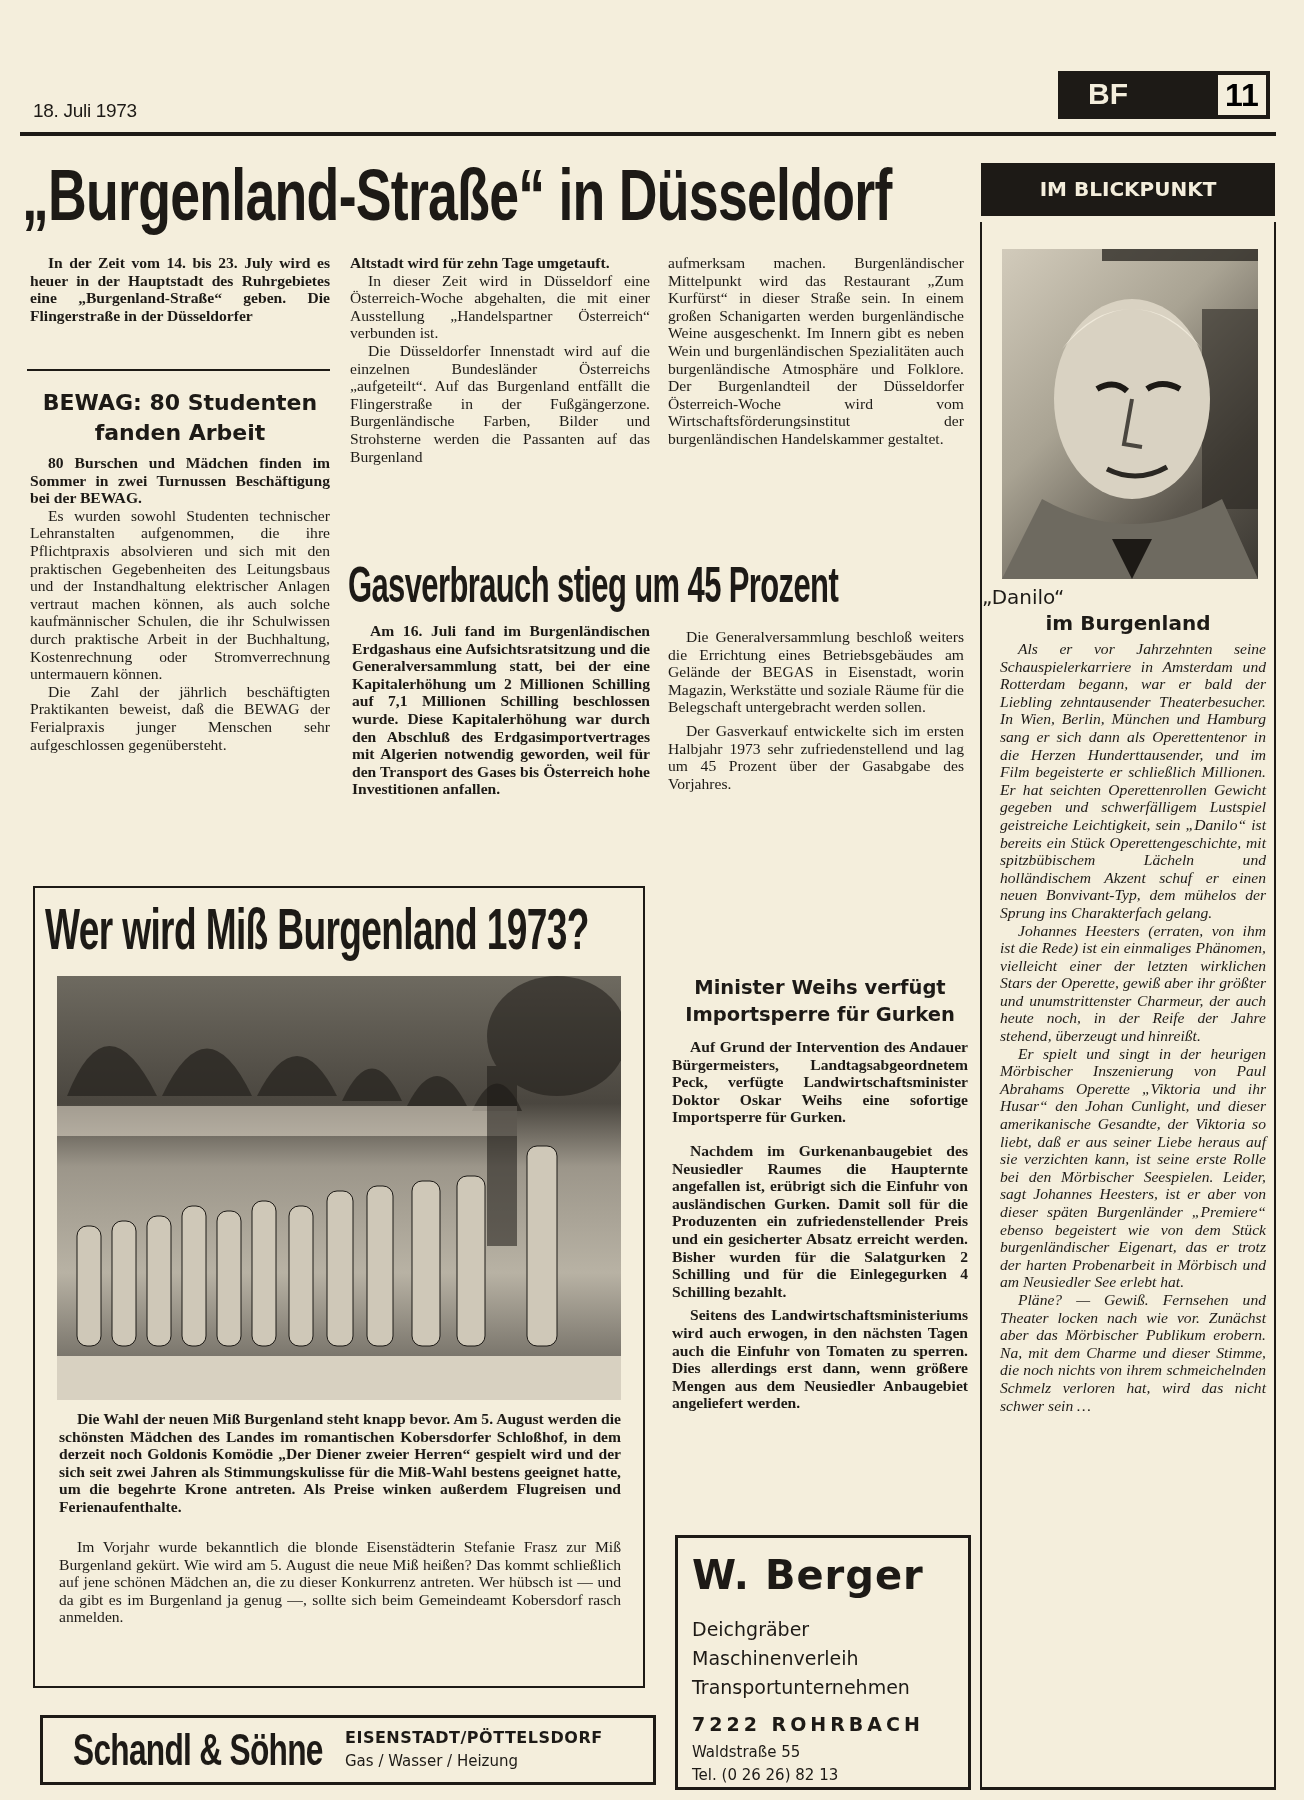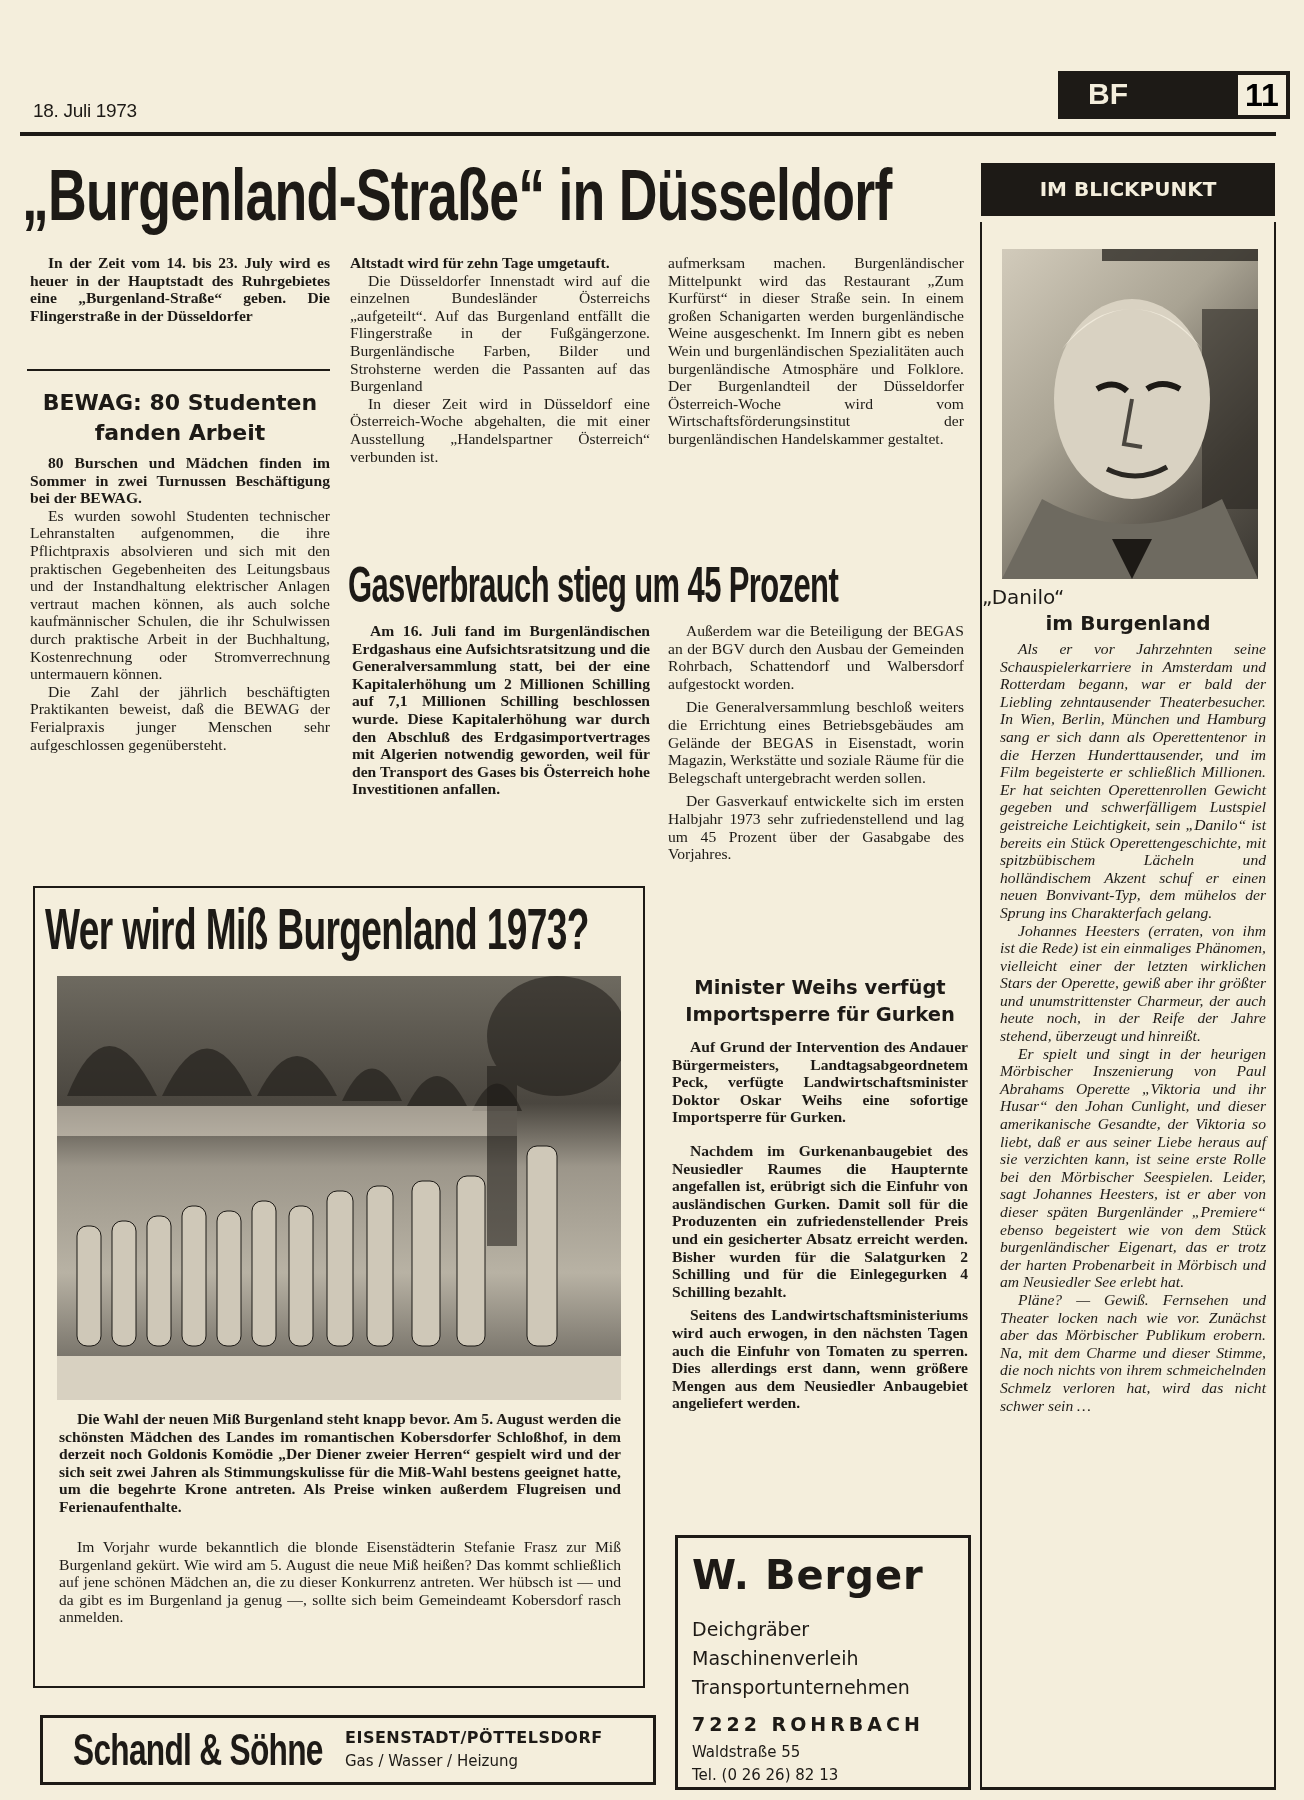--- a/index.html
+++ b/index.html
@@ -12,21 +12,21 @@
   .condensed{font-family:"Liberation Sans",sans-serif;font-weight:bold;letter-spacing:-1px;transform-origin:left top;}
   .sans{font-family:"DejaVu Sans",sans-serif;}
   .rule{background:#1d1a16;}
   .photo{background:#8a857a;overflow:hidden;}
 </style>
 </head>
 <body>
 
 <div class="abs" style="left:0;top:0;width:1304px;height:140px;">
   <div class="abs sans" style="left:24px;top:100px;font-size:19px;letter-spacing:-0.3px;font-family:'Liberation Sans',sans-serif;margin-left:9px;">18. Juli 1973</div>
-  <div class="abs" style="left:1058px;top:71px;width:212px;height:48px;background:#1d1a16;padding-left:20px;">
+  <div class="abs" style="left:1058px;top:71px;width:212px;height:48px;background:#1d1a16;">
     <span class="abs" style="left:30px;top:6px;color:#f4eedc;font-family:'Liberation Sans',sans-serif;font-weight:bold;font-size:30px;">BF</span>
     <span class="abs" style="right:4px;top:4px;width:48px;height:40px;background:#f4eedc;color:#000000;font-family:'Liberation Sans',sans-serif;font-weight:bold;font-size:32px;text-align:center;line-height:40px;">11</span>
   </div>
   <div class="abs rule" style="left:20px;top:132px;width:1256px;height:4px;"></div>
 </div>
 
 <div class="abs condensed" style="left:22px;top:152px;font-size:72px;line-height:86px;white-space:nowrap;transform:scaleX(0.745);font-family:'Liberation Sans',sans-serif;font-weight:bold;">„Burgenland-Straße“ in Düsseldorf</div>
 
 <div class="abs body-text bold" style="left:30px;top:254px;width:300px;">
   <p>In der Zeit vom 14. bis 23. July wird es heuer in der Hauptstadt des Ruhrgebietes eine „Burgenland-Straße“ geben. Die Flingerstraße in der Düsseldorfer</p>
@@ -35,34 +35,33 @@
 
 <div class="abs sans" style="left:30px;top:388px;width:300px;font-size:22px;line-height:30px;font-weight:bold;text-align:center;">BEWAG: 80 Studenten fanden Arbeit</div>
 <div class="abs body-text" style="left:30px;top:454px;width:300px;">
   <p class="bold">80 Burschen und Mädchen finden im Sommer in zwei Turnussen Beschäftigung bei der BEWAG.</p>
   <p>Es wurden sowohl Studenten technischer Lehranstalten aufgenommen, die ihre Pflichtpraxis absolvieren und sich mit den praktischen Gegebenheiten des Leitungsbaus und der Instandhaltung elektrischer Anlagen vertraut machen können, als auch solche kaufmännischer Schulen, die ihr Schulwissen durch praktische Arbeit in der Buchhaltung, Kostenrechnung oder Stromverrechnung untermauern können.</p>
   <p>Die Zahl der jährlich beschäftigten Praktikanten beweist, daß die BEWAG der Ferialpraxis junger Menschen sehr aufgeschlossen gegenübersteht.</p>
 </div>
 
 <div class="abs body-text" style="left:350px;top:254px;width:300px;">
   <p class="bold" style="text-indent:0">Altstadt wird für zehn Tage umgetauft.</p>
+  <p>In dieser Zeit wird in Düsseldorf eine Österreich-Woche abgehalten, die mit einer Ausstellung „Handelspartner Österreich“ verbunden ist.</p>
   <p>Die Düsseldorfer Innenstadt wird auf die einzelnen Bundesländer Österreichs „aufgeteilt“. Auf das Burgenland entfällt die Flingerstraße in der Fußgängerzone. Burgenländische Farben, Bilder und Strohsterne werden die Passanten auf das Burgenland</p>
-  <p>In dieser Zeit wird in Düsseldorf eine Österreich-Woche abgehalten, die mit einer Ausstellung „Handelspartner Österreich“ verbunden ist.</p>
 </div>
 
 <div class="abs body-text" style="left:668px;top:254px;width:296px;">
   <p style="text-indent:0">aufmerksam machen. Burgenländischer Mittelpunkt wird das Restaurant „Zum Kurfürst“ in dieser Straße sein. In einem großen Schanigarten werden burgenländische Weine ausgeschenkt. Im Innern gibt es neben Wein und burgenländischen Spezialitäten auch burgenländische Atmosphäre und Folklore. Der Burgenlandteil der Düsseldorfer Österreich-Woche wird vom Wirtschaftsförderungsinstitut der burgenländischen Handelskammer gestaltet.</p>
 </div>
 
 <div class="abs condensed" style="left:348px;top:556px;font-size:50px;line-height:58px;white-space:nowrap;transform:scaleX(0.62);font-family:'Liberation Sans',sans-serif;font-weight:bold;">Gasverbrauch stieg um 45 Prozent</div>
 <div class="abs body-text bold" style="left:352px;top:622px;width:298px;">
   <p>Am 16. Juli fand im Burgenländischen Erdgashaus eine Aufsichtsratsitzung und die Generalversammlung statt, bei der eine Kapitalerhöhung um 2 Millionen Schilling auf 7,1 Millionen Schilling beschlossen wurde. Diese Kapitalerhöhung war durch den Abschluß des Erdgasimportvertrages mit Algerien notwendig geworden, weil für den Transport des Gases bis Österreich hohe Investitionen anfallen.</p>
 </div>
 <div class="abs body-text" style="left:668px;top:622px;width:296px;">
-  <p>Außerdem war die Beteiligung der BEGAS an der BGV durch den Ausbau der Gemeinden Rohrbach, Schattendorf und Walbersdorf aufgestockt worden.</p>
   <p style="margin-top:6px;">Die Generalversammlung beschloß weiters die Errichtung eines Betriebsgebäudes am Gelände der BEGAS in Eisenstadt, worin Magazin, Werkstätte und soziale Räume für die Belegschaft untergebracht werden sollen.</p>
   <p style="margin-top:6px;">Der Gasverkauf entwickelte sich im ersten Halbjahr 1973 sehr zufriedenstellend und lag um 45 Prozent über der Gasabgabe des Vorjahres.</p>
 </div>
 
 <div class="abs" style="left:33px;top:886px;width:612px;height:802px;border:2px solid #1d1a16;box-sizing:border-box;">
   <div class="abs condensed" style="left:10px;top:8px;font-size:58px;line-height:66px;white-space:nowrap;transform:scaleX(0.64);font-family:'Liberation Sans',sans-serif;font-weight:bold;">Wer wird Miß Burgenland 1973?</div>
   <div class="abs photo" style="left:22px;top:88px;width:564px;height:424px;background:linear-gradient(180deg,#6e6a60 0%,#4a463f 30%,#9c968a 45%,#b8b2a4 70%,#5a564f 100%);" aria-label="Photo of bikini-clad contestants lined up on stage in front of an arcaded castle courtyard with audience">
     <svg width="564" height="424" viewBox="0 0 564 424">
       <g fill="#2a2722" opacity="0.8">
         <path d="M10 120 Q50 20 100 120 Z"></path>

